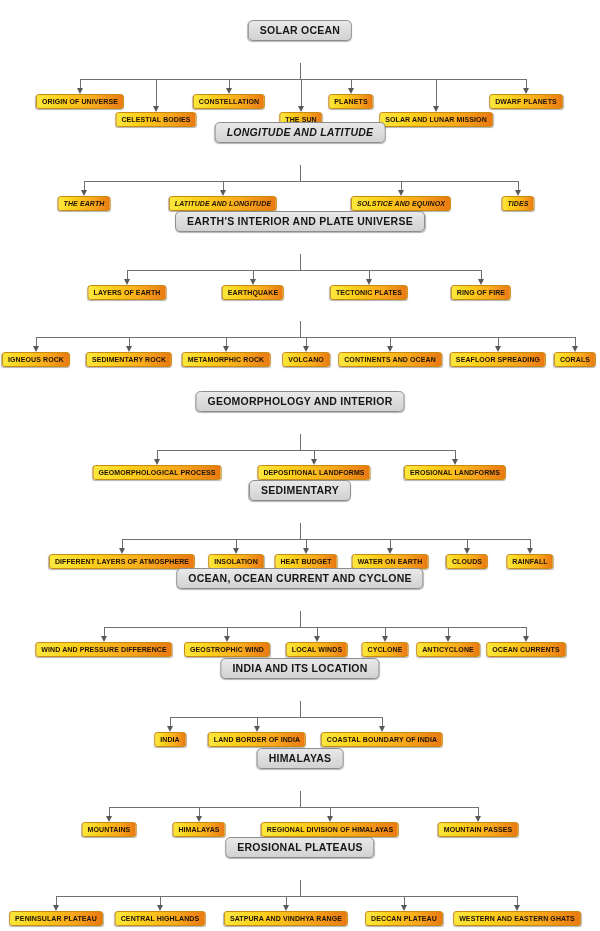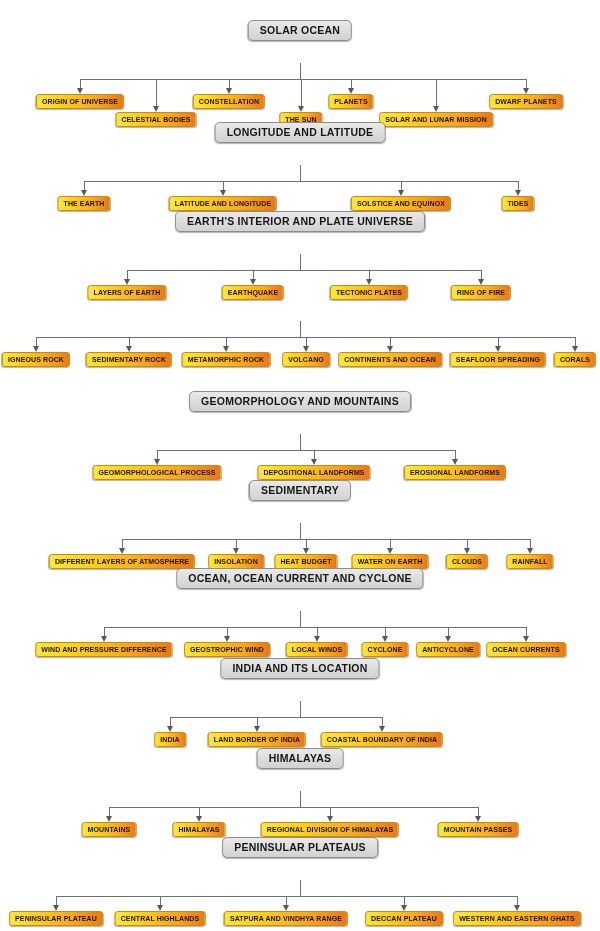--- a/index.html
+++ b/index.html
@@ -135,21 +135,21 @@
         <div class="arrow" style="left: 351px; top: 46px;"></div>
         <div class="leaf" style="left: 351px; top: 52px;">PLANETS</div>
         <div class="drop" style="left: 436px; top: 37px; height: 27px;"></div>
         <div class="arrow" style="left: 436px; top: 64px;"></div>
         <div class="leaf" style="left: 436px; top: 70px;">SOLAR AND LUNAR MISSION</div>
         <div class="drop" style="left: 526px; top: 37px; height: 9px;"></div>
         <div class="arrow" style="left: 526px; top: 46px;"></div>
         <div class="leaf" style="left: 526px; top: 52px;">DWARF PLANETS</div>
       </div>
     </div>
-    <div class="section" style="position: absolute; left: 0px; top: 122px;">
+    <div class="section" style="position: absolute; left: 0px; top: 122px; font-style: italic;">
       <div class="header-row">
         <div class="header-box">LONGITUDE AND LATITUDE</div>
       </div>
       <div class="connectors" style="height: 78px;">
         <div class="stem" style="top: 21px; height: 16px;"></div>
         <div class="bus" style="top: 37px; left: 84px; width: 434px;"></div>
         <div class="drop" style="left: 84px; top: 37px; height: 9px;"></div>
         <div class="arrow" style="left: 84px; top: 46px;"></div>
         <div class="leaf" style="left: 84px; top: 52px;">THE EARTH</div>
         <div class="drop" style="left: 223px; top: 37px; height: 9px;"></div>
@@ -206,21 +206,21 @@
         <div class="drop" style="left: 498px; top: 37px; height: 9px;"></div>
         <div class="arrow" style="left: 498px; top: 46px;"></div>
         <div class="leaf" style="left: 498px; top: 52px;">SEAFLOOR SPREADING</div>
         <div class="drop" style="left: 575px; top: 37px; height: 9px;"></div>
         <div class="arrow" style="left: 575px; top: 46px;"></div>
         <div class="leaf" style="left: 575px; top: 52px;">CORALS</div>
       </div>
     </div>
     <div class="section" style="position: absolute; left: 0px; top: 391px;">
       <div class="header-row">
-        <div class="header-box">GEOMORPHOLOGY AND MOUNTAINS</div>
+        <div class="header-box">GEOMORPHOLOGY AND INTERIOR</div>
       </div>
       <div class="connectors" style="height: 78px;">
         <div class="stem" style="top: 21px; height: 16px;"></div>
         <div class="bus" style="top: 37px; left: 157px; width: 298px;"></div>
         <div class="drop" style="left: 157px; top: 37px; height: 9px;"></div>
         <div class="arrow" style="left: 157px; top: 46px;"></div>
         <div class="leaf" style="left: 157px; top: 52px;">GEOMORPHOLOGICAL PROCESS</div>
         <div class="drop" style="left: 314px; top: 37px; height: 9px;"></div>
         <div class="arrow" style="left: 314px; top: 46px;"></div>
         <div class="leaf" style="left: 314px; top: 52px;">DEPOSITIONAL LANDFORMS</div>
@@ -317,21 +317,21 @@
         <div class="drop" style="left: 330px; top: 37px; height: 9px;"></div>
         <div class="arrow" style="left: 330px; top: 46px;"></div>
         <div class="leaf" style="left: 330px; top: 52px;">REGIONAL DIVISION OF HIMALAYAS</div>
         <div class="drop" style="left: 478px; top: 37px; height: 9px;"></div>
         <div class="arrow" style="left: 478px; top: 46px;"></div>
         <div class="leaf" style="left: 478px; top: 52px;">MOUNTAIN PASSES</div>
       </div>
     </div>
     <div class="section" style="position: absolute; left: 0px; top: 837px;">
       <div class="header-row">
-        <div class="header-box">PENINSULAR PLATEAUS</div>
+        <div class="header-box">EROSIONAL PLATEAUS</div>
       </div>
       <div class="connectors" style="height: 78px;">
         <div class="stem" style="top: 21px; height: 16px;"></div>
         <div class="bus" style="top: 37px; left: 56px; width: 461px;"></div>
         <div class="drop" style="left: 56px; top: 37px; height: 9px;"></div>
         <div class="arrow" style="left: 56px; top: 46px;"></div>
         <div class="leaf" style="left: 56px; top: 52px;">PENINSULAR PLATEAU</div>
         <div class="drop" style="left: 160px; top: 37px; height: 9px;"></div>
         <div class="arrow" style="left: 160px; top: 46px;"></div>
         <div class="leaf" style="left: 160px; top: 52px;">CENTRAL HIGHLANDS</div>

